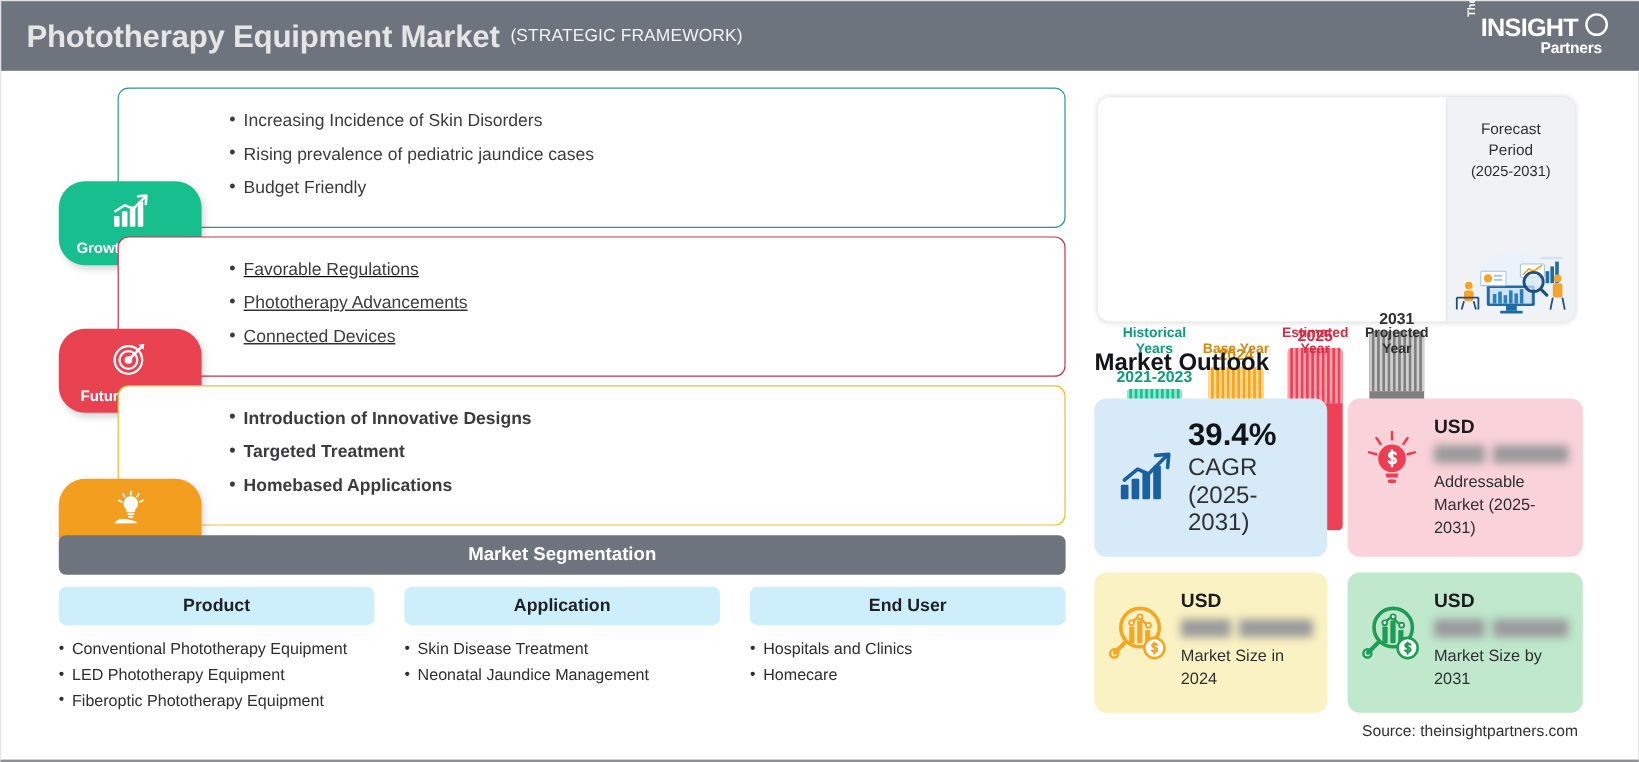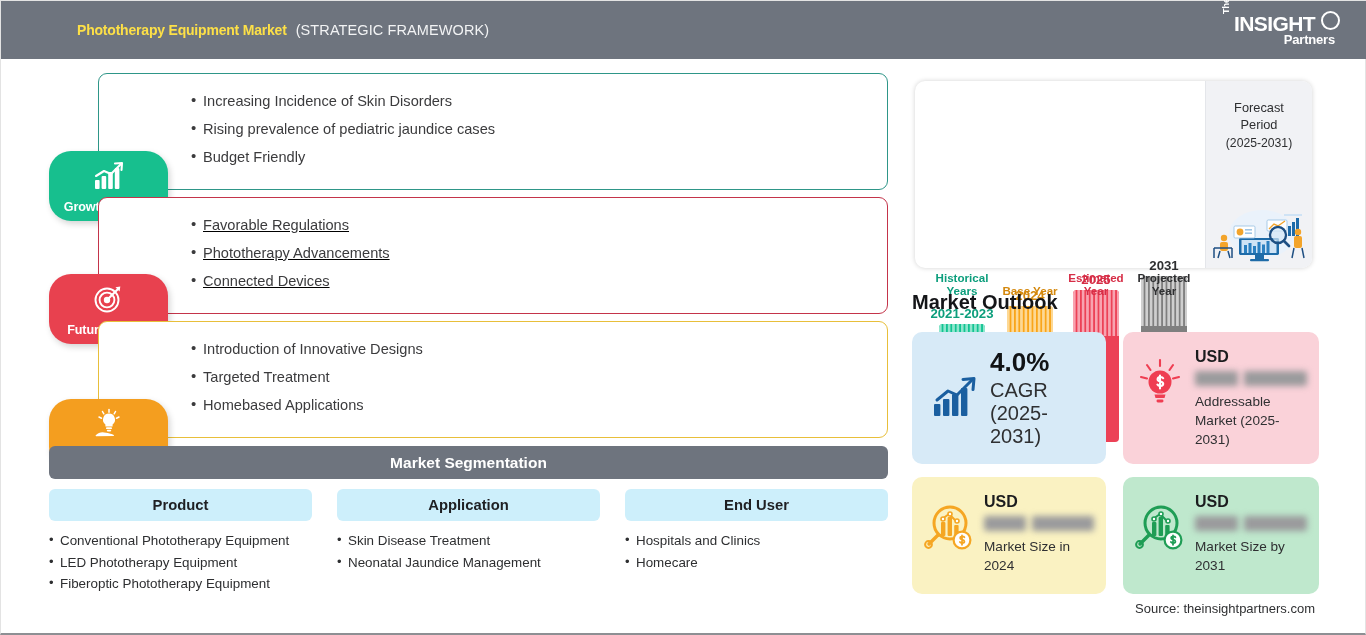--- a/index.html
+++ b/index.html
@@ -18,23 +18,23 @@
   }
 
   
   .header {
     position: absolute; left: 0; top: 0;
     width: 1366px; height: 58px;
     background: #6e747e;
     display: flex; align-items: center;
   }
   .header-title {
-    margin-left: 76px;
-    color: #fde047;
-    font-size: 14px;
+    margin-left: 21px;
+    color: #e5e5e5;
+    font-size: 26px;
     font-weight: bold;
     letter-spacing: -0.2px;
     white-space: nowrap;
   }
   .header-sub {
     margin-left: 9px;
     color: #f2f3f4;
     font-size: 14.5px;
     font-weight: normal;
     letter-spacing: 0.1px;
@@ -70,21 +70,21 @@
 
   .drivers-box {
     position: absolute;
     left: 97px; width: 790px;
     border: 1.3px solid;
     border-radius: 9px;
     background: #ffffff;
   }
   .drivers-box.green  { top: 14px;  height: 117px; border-color: #2e9688; }
   .drivers-box.red    { top: 138px; height: 117px; border-color: #c4344a; text-decoration: underline; }
-  .drivers-box.orange { top: 262px; height: 117px; border-color: #e8bf3a; }
+  .drivers-box.orange { top: 262px; height: 117px; border-color: #e8bf3a; font-weight: bold; }
 
   .bullet-list { padding: 13px 0 0 92px; }
   .bullet-list li {
     list-style: none;
     font-size: 14.6px;
     color: #3b3b3d;
     line-height: 28px;
     position: relative;
     padding-left: 12px;
   }
@@ -518,21 +518,21 @@
               <rect x="2" y="28" width="6.4" height="12" rx="1"></rect>
               <rect x="11" y="23" width="6.4" height="17" rx="1"></rect>
               <rect x="20" y="18" width="6.4" height="22" rx="1"></rect>
               <rect x="29" y="12" width="6.4" height="28" rx="1"></rect>
             </g>
             <path d="M5 24 L16 15 L25 19 L40 4" stroke="#1a5fa0" stroke-width="3" fill="none" stroke-linecap="round" stroke-linejoin="round"></path>
             <path d="M31 3.5 L42 2.6 L41 13.6" fill="none" stroke="#1a5fa0" stroke-width="3" stroke-linecap="round" stroke-linejoin="round"></path>
           </svg>
         </span>
         <div>
-          <div class="cagr-val">4.0%</div>
+          <div class="cagr-val">39.4%</div>
           <div class="cagr-lbl">CAGR (2025-2031)</div>
         </div>
       </div>
     </div>
 
     <div class="ocard pink">
       <div class="vcard-row">
         <span class="vcard-icon">
           <svg viewBox="0 0 50 52" width="50" height="52">
             <g stroke="#ef3e52" stroke-width="2.1" stroke-linecap="round">

